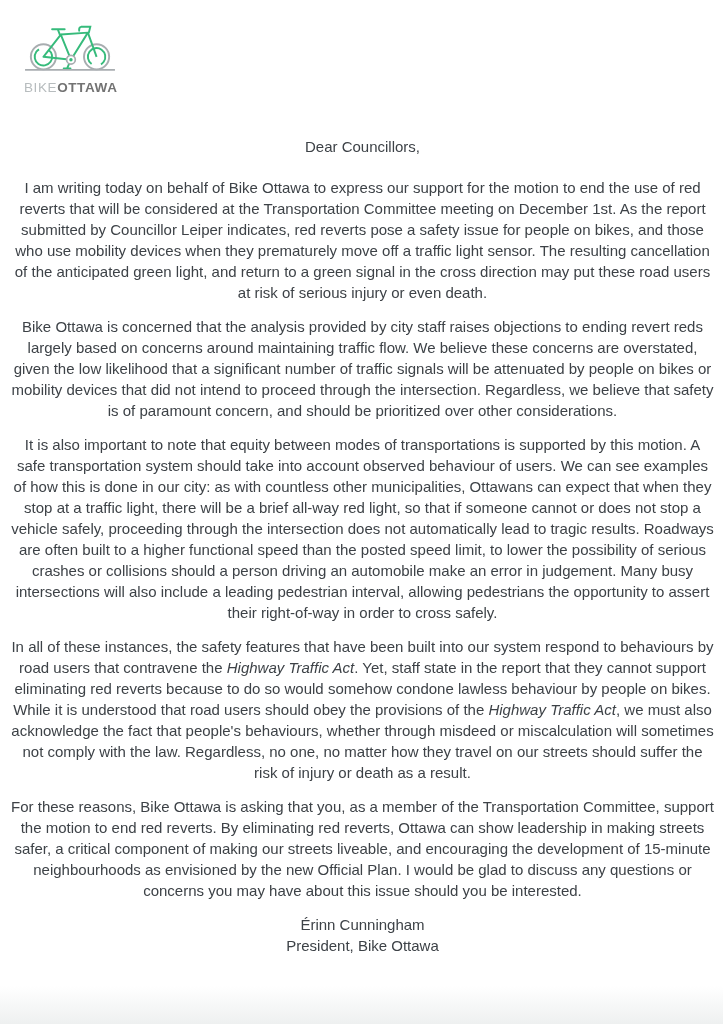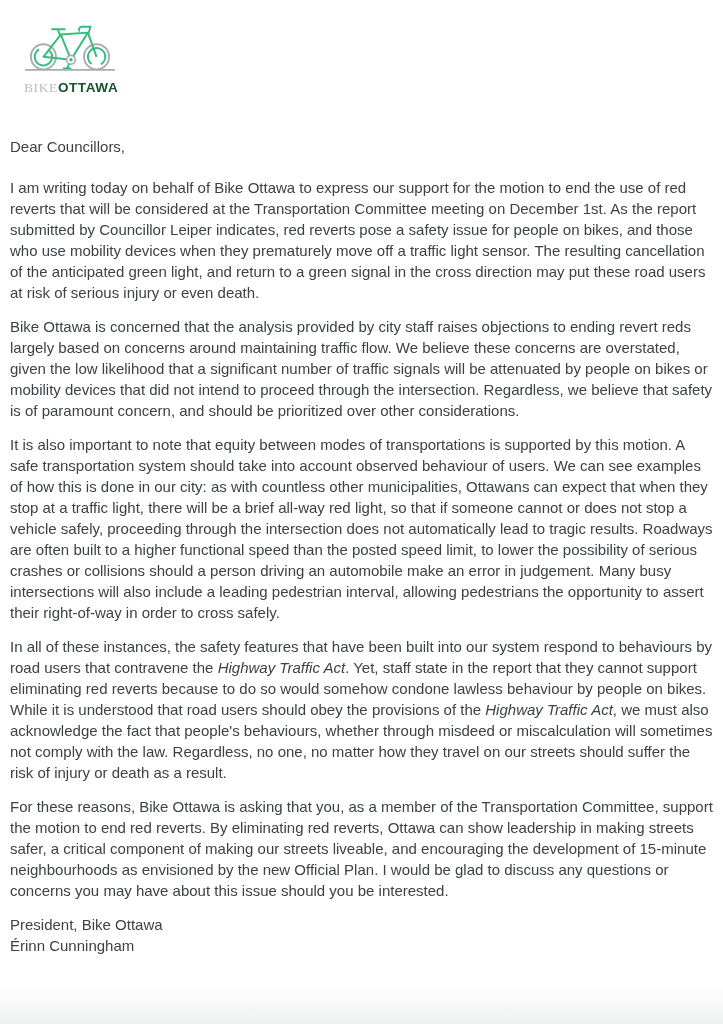--- a/index.html
+++ b/index.html
@@ -27,37 +27,36 @@
   .wordmark {
     margin-top: 1px;
     font-size: 13.5px;
     letter-spacing: 0.6px;
     line-height: 14px;
     white-space: nowrap;
   }
   .wordmark .bike {
     color: #b7bcbe;
     font-weight: 400;
-    font-family: Liberation Serif, serif;
   }
   .wordmark .ottawa {
-    color: #14532d;
+    color: #737373;
     font-weight: 700;
   }
 
   
   .letter {
     position: absolute;
     top: 136px;
     left: 10px;
     width: 705px;
     color: #3d4247;
     font-size: 15px;
     line-height: 21px;
-    text-align: left;
+    text-align: center;
   }
   .greeting { margin: 0 0 20px 0; }
   .para { margin: 0 0 13px 0; }
   .para em { }
   .closing { margin: 0 0 15px 0; }
   .signature { margin: 0; }
   .signature div { margin: 0; }
 
   
   .bottom-fade {
@@ -111,19 +110,19 @@
     <div>
         <p class="para"><span>I am writing today on behalf of Bike Ottawa to express our support for the motion to end the use of red reverts that will be considered at the Transportation Committee meeting on December 1st. As the report submitted by Councillor Leiper indicates, red reverts pose a safety issue for people on bikes, and those who use mobility devices when they prematurely move off a traffic light sensor. The resulting cancellation of the anticipated green light, and return to a green signal in the cross direction may put these road users at risk of serious injury or even death.</span></p>
         <p class="para"><span>Bike Ottawa is concerned that the analysis provided by city staff raises objections to ending revert reds largely based on concerns around maintaining traffic flow. We believe these concerns are overstated, given the low likelihood that a significant number of traffic signals will be attenuated by people on bikes or mobility devices that did not intend to proceed through the intersection. Regardless, we believe that safety is of paramount concern, and should be prioritized over other considerations.</span></p>
         <p class="para"><span>It is also important to note that equity between modes of transportations is supported by this motion. A safe transportation system should take into account observed behaviour of users. We can see examples of how this is done in our city: as with countless other municipalities, Ottawans can expect that when they stop at a traffic light, there will be a brief all-way red light, so that if someone cannot or does not stop a vehicle safely, proceeding through the intersection does not automatically lead to tragic results. Roadways are often built to a higher functional speed than the posted speed limit, to lower the possibility of serious crashes or collisions should a person driving an automobile make an error in judgement. Many busy intersections will also include a leading pedestrian interval, allowing pedestrians the opportunity to assert their right-of-way in order to cross safely.</span></p>
         <p class="para"><span>In all of these instances, the safety features that have been built into our system respond to behaviours by road users that contravene the </span><em>Highway Traffic Act</em><span>. Yet, staff state in the report that they cannot support eliminating red reverts because to do so would somehow condone lawless behaviour by people on bikes. While it is understood that road users should obey the provisions of the </span><em>Highway Traffic Act</em><span>, we must also acknowledge the fact that people's behaviours, whether through misdeed or miscalculation will sometimes not comply with the law. Regardless, no one, no matter how they travel on our streets should suffer the risk of injury or death as a result.</span></p>
         <p class="para"><span>For these reasons, Bike Ottawa is asking that you, as a member of the Transportation Committee, support the motion to end red reverts. By eliminating red reverts, Ottawa can show leadership in making streets safer, a critical component of making our streets liveable, and encouraging the development of 15-minute neighbourhoods as envisioned by the new Official Plan. I would be glad to discuss any questions or concerns you may have about this issue should you be interested.</span></p>
       </div>
 
 
     <div class="signature">
+      <div>Érinn Cunningham</div>
       <div>President, Bike Ottawa</div>
-      <div>Érinn Cunningham</div>
     </div>
   </div>
 
   <div class="bottom-fade"></div>
 </div>
 
 </body></html>

